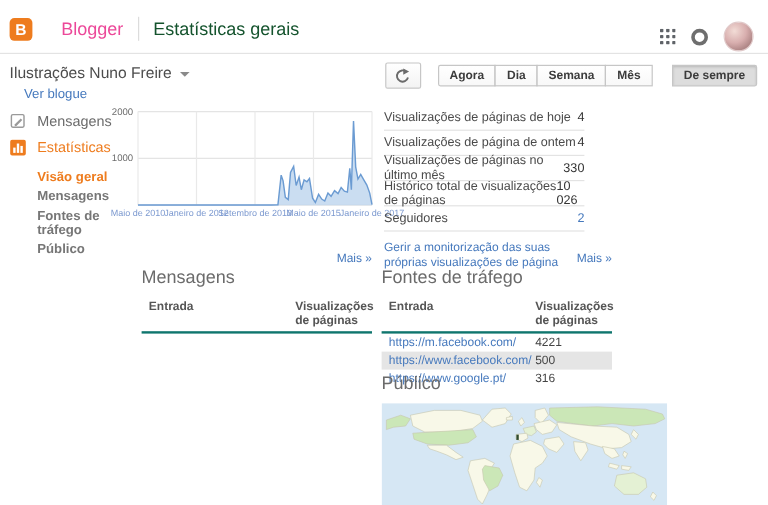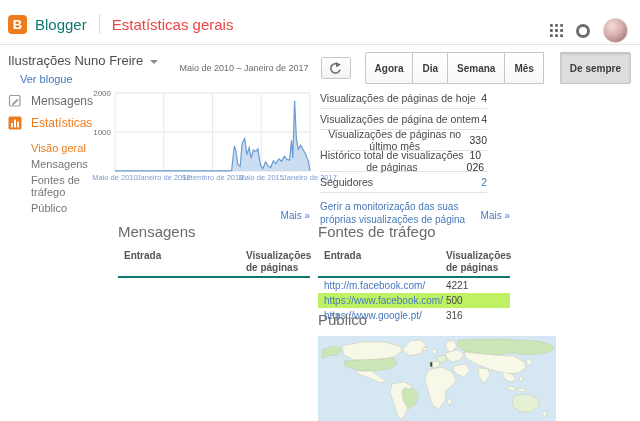--- a/index.html
+++ b/index.html
@@ -4,80 +4,80 @@
 <style>
   html,body{margin:0;padding:0;background:#fff;}
   .page{position:relative;width:640px;height:421px;background:#fff;overflow:hidden;
         font-family:"Liberation Sans","DejaVu Sans",sans-serif;color:#4a4a4a;}
   
   .hdr{position:absolute;left:0;top:0;width:640px;height:45px;background:#fff;
        border-bottom:1px solid #e3e3e3;box-sizing:border-box;}
   .hdr-inner{position:absolute;left:8px;top:14px;display:flex;align-items:center;}
   .logo-b{width:19px;height:19px;border-radius:4px;background:var(--accent,#ee7c1e);
           color:#fff;font-weight:bold;font-size:13px;display:flex;align-items:center;justify-content:center;}
-  .app-name{font-size:15px;color:#0f766e;margin-left:8px;}
+  .app-name{font-size:15px;color:#ec4899;margin-left:24px;}
   .hdr-sep{width:1px;height:20px;background:#dcdcdc;margin:0 12px;}
-  .page-title{font-size:15px;color:#ef4444;}
+  .page-title{font-size:15px;color:#14532d;}
   .hdr-icons{position:absolute;right:12px;top:18px;display:flex;align-items:center;gap:13px;}
   .ring{width:8px;height:8px;border:3px solid #6e6e6e;border-radius:50%;}
   .avatar{width:23px;height:23px;border-radius:50%;
           background:radial-gradient(circle at 35% 30%,#f2dcd6 0%,#d8aeae 45%,#9b7373 90%);
           border:1px solid #e0c9c9;}
   
   .blog-row{position:absolute;left:8px;top:53px;display:flex;align-items:center;cursor:pointer;}
   .blog-name{font-size:13px;color:#4c4c4c;}
   .caret{width:0;height:0;border-left:4px solid transparent;border-right:4px solid transparent;
          border-top:4px solid #8a8a8a;margin-left:7px;margin-top:2px;}
   .ver-blogue{position:absolute;left:20px;top:73px;font-size:11px;color:var(--link,#4679bd);text-decoration:none;}
   
   .controls{position:absolute;right:9px;top:52px;display:flex;align-items:center;}
   .date-range{font-size:9px;color:#6b6b6b;margin-right:12px;}
   .refresh-btn{width:30px;height:22px;border:1px solid #c6c6c6;border-radius:2px;
                background:linear-gradient(#fff,#f3f3f3);display:flex;align-items:center;justify-content:center;
                margin-right:14px;cursor:pointer;padding:0;}
   .seg-group{display:flex;}
-  .seg{height:32px;border:1px solid #c6c6c6;background:linear-gradient(#fff,#f8f8f8);
+  .seg{height:18px;border:1px solid #c6c6c6;background:linear-gradient(#fff,#f8f8f8);
        font-size:10px;font-weight:bold;color:#3c3c3c;padding:0 9px;margin-left:-1px;cursor:pointer;
        font-family:inherit;}
   .seg:first-child{border-radius:2px 0 0 2px;margin-left:0;}
   .seg:last-child{border-radius:0 2px 2px 0;margin-left:16px;}
   .seg.sel{background:var(--sel-btn,#ddd);box-shadow:inset 0 1px 2px rgba(0,0,0,.15);}
   
   .sidebar{position:absolute;left:0;top:90px;width:112px;}
   .side-item{display:flex;align-items:center;padding:4px 0 4px 8px;font-size:12px;color:#6b6b6b;cursor:pointer;}
   .side-item .icn{width:14px;height:14px;margin-right:9px;display:inline-flex;}
   .side-item.active{color:var(--accent,#ee7c1e);}
-  .subnav{margin:6px 0 0 31px;}
+  .subnav{margin:6px 0 0 31px;font-weight:bold;}
   .subnav .sub{font-size:11px;color:#767676;padding:2px 0;cursor:pointer;}
   .subnav .sub.active{color:var(--accent,#ee7c1e);}
   
   .chart-wrap{position:absolute;left:88px;top:88px;width:230px;height:97px;}
   .chart-wrap svg{overflow:visible;}
   
   .stats-panel{position:absolute;left:320px;top:88px;width:167px;}
   .stat-row{display:flex;justify-content:space-between;align-items:center;height:20px;
-            border-bottom:1px solid #e3e3e3;text-align:center;}
+            border-bottom:1px solid #e3e3e3;}
   .stat-label{font-size:10.5px;color:#4a4a4a;}
   .stat-value{font-size:10.5px;color:#333;}
   .stat-value.link{color:var(--link,#4679bd);cursor:pointer;}
   .manage-link{display:block;margin-top:7px;font-size:10px;line-height:1.3;
                color:var(--link,#4679bd);text-decoration:none;width:160px;}
   
   .section{position:absolute;width:192px;}
   .sec-mensagens{left:118px;top:210px;}
   .sec-fontes{left:318px;top:210px;}
   .more-link{display:block;text-align:right;font-size:10px;color:var(--link,#4679bd);
              text-decoration:none;height:12px;}
   .sec-title{font-size:15px;color:#6b6b6b;margin:1px 0 8px 0;font-weight:normal;}
   .tbl-head{display:flex;border-bottom:2px solid #0f766e;padding:2px 0 3px 0;}
   .th{font-size:10px;font-weight:bold;color:#555;}
   .th-entry{flex:1;padding-left:6px;}
   .th-views{width:64px;line-height:1.15;}
   .t-row{display:flex;align-items:center;padding:2px 0;}
-  .t-row.alt{background:#bef264;}
+  .t-row.alt{background:#e5e5e5;}
   .t-url{flex:1;font-size:10px;color:var(--link,#4679bd);text-decoration:none;padding-left:6px;
          white-space:nowrap;overflow:hidden;}
   .t-views{width:64px;font-size:10px;color:#444;}
   .empty-body{height:22px;}
   
   .sec-publico{position:absolute;left:318px;top:310px;width:240px;}
   .map-box{margin-top:5px;}
   .ocean{fill:var(--map-ocean,#d6e7f4);}
   .land{fill:var(--map-land,#f8f8e8);stroke:var(--map-stroke,#c6c6ad);stroke-width:.5;}
   .green{fill:var(--map-green,#cbe7b7);stroke:var(--map-stroke,#c6c6ad);stroke-width:.5;}
@@ -117,21 +117,20 @@
     </div>
   </div>
 
   <div class="blog-row">
     <span class="blog-name">Ilustrações Nuno Freire</span>
     <span class="caret"></span>
   </div>
   <a class="ver-blogue" href="#">Ver blogue</a>
 
   <div class="controls">
-    <span class="date-range">Maio de 2010 – Janeiro de 2017</span>
     <button class="refresh-btn">
       <svg width="15" height="15" viewBox="0 0 16 16">
         <path d="M12.8,9.2 A5,5 0 1 1 11.4,4.2" stroke="#6b6b6b" stroke-width="1.7" fill="none"></path>
         <polygon points="8.6,1.2 13.8,3.9 8.6,6.6" fill="#6b6b6b"></polygon>
       </svg>
     </button>
     <span class="seg-group" id="filter-buttons">
         <button class="seg">Agora</button>
         <button class="seg">Dia</button>
         <button class="seg">Semana</button>
@@ -229,21 +228,21 @@
 
   <div class="section sec-fontes">
     <a class="more-link" href="#">Mais »</a>
     <h2 class="sec-title">Fontes de tráfego</h2>
     <div class="tbl-head">
       <span class="th th-entry">Entrada</span>
       <span class="th th-views">Visualizações de páginas</span>
     </div>
     <div id="fontes-rows">
         <div class="t-row">
-          <a class="t-url" href="#">http://m.facebook.com/</a>
+          <a class="t-url" href="#">https://m.facebook.com/</a>
           <span class="t-views">4221</span>
         </div>
         <div class="t-row alt">
           <a class="t-url" href="#">https://www.facebook.com/</a>
           <span class="t-views">500</span>
         </div>
         <div class="t-row">
           <a class="t-url" href="#">https://www.google.pt/</a>
           <span class="t-views">316</span>
         </div>

